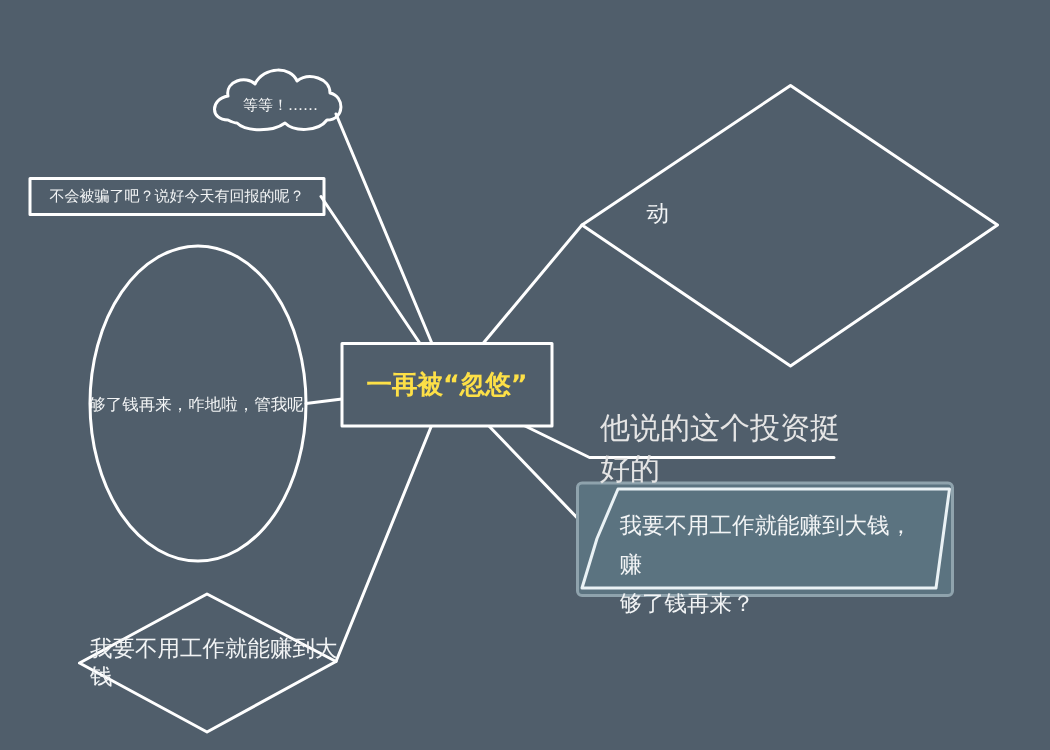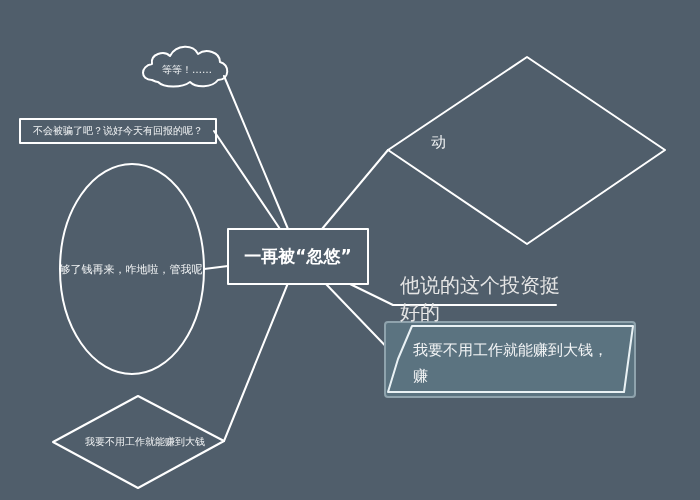--- a/index.html
+++ b/index.html
@@ -6,21 +6,21 @@
     body {
       width: 700px; height: 500px; overflow: hidden;
       background: #505e6b;
       font-family: "DejaVu Sans", "Liberation Sans", sans-serif;
       position: relative;
     }
     #canvas { position: absolute; left: 0; top: 0; width: 700px; height: 500px; }
     .center-label {
       position: absolute; left: 228px; top: 229px; width: 140px; height: 55px;
       display: flex; align-items: center; justify-content: center;
-      color: #ffffff; font-weight: bold; font-size: 17px;
+      color: #fde047; font-weight: bold; font-size: 17px;
       font-family: "DejaVu Sans", sans-serif;
     }
     .box-label {
       position: absolute; left: 20px; top: 119px; width: 196px; height: 24px;
       display: flex; align-items: center; justify-content: center;
       font-size: 10px; color: #f2f4f5;
     }
     .cloud-label {
       position: absolute; left: 150px; top: 60px; width: 74px; height: 20px;
       display: flex; align-items: center; justify-content: center;
@@ -31,21 +31,21 @@
       display: flex; align-items: center; justify-content: center;
       font-size: 11px; color: #f2f4f5;
     }
     .diamond-right-label {
       position: absolute; left: 431px; top: 127px; width: 200px;
       font-size: 15px; line-height: 31px; color: #f2f4f5;
     }
     .diamond-bottom-label {
       position: absolute; left: 60px; top: 432px; width: 170px; height: 20px;
       display: flex; align-items: center; justify-content: center;
-      font-size: 10px; color: #f2f4f5;
+      font-size: 15px; color: #f2f4f5;
     }
     .underline-label {
       position: absolute; left: 400px; top: 272px; width: 160px; height: 24px;
       font-size: 20px; color: #e5e5e5; font-family: Liberation Serif, serif;
     }
     .para-label {
       position: absolute; left: 413px; top: 337px; width: 200px;
       font-size: 15px; line-height: 26px; color: #f2f4f5;
     }
   </style>
@@ -84,13 +84,14 @@
 <div class="cloud-label">等等！……</div>
 <div class="box-label">不会被骗了吧？说好今天有回报的呢？</div>
 <div class="circle-label">够了钱再来，咋地啦，管我呢</div>
 <div class="diamond-bottom-label">我要不用工作就能赚到大钱</div>
 <div class="diamond-right-label">
   <div>动</div>
 </div>
 <div class="underline-label">他说的这个投资挺好的</div>
 <div class="para-label">
   <div>我要不用工作就能赚到大钱，赚</div>
+  <div>够了钱再来？</div>
 </div>
 
 </body></html>

